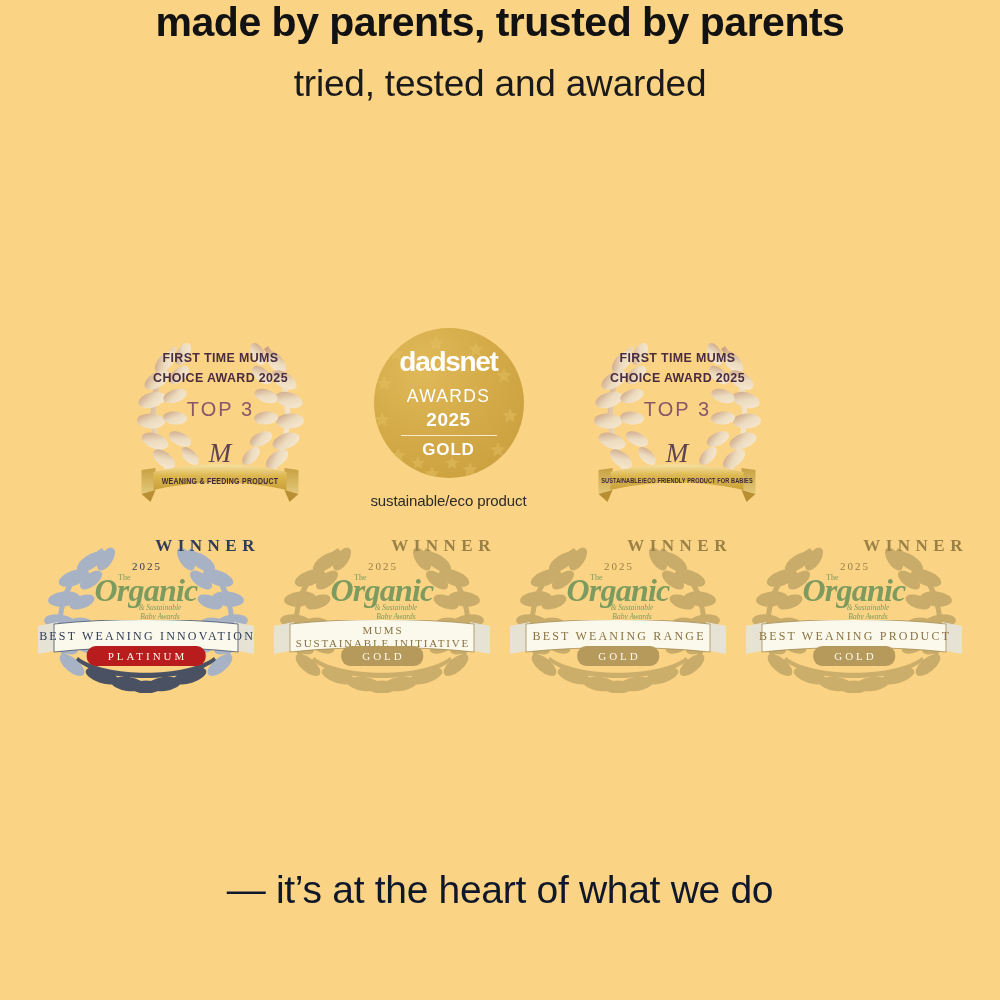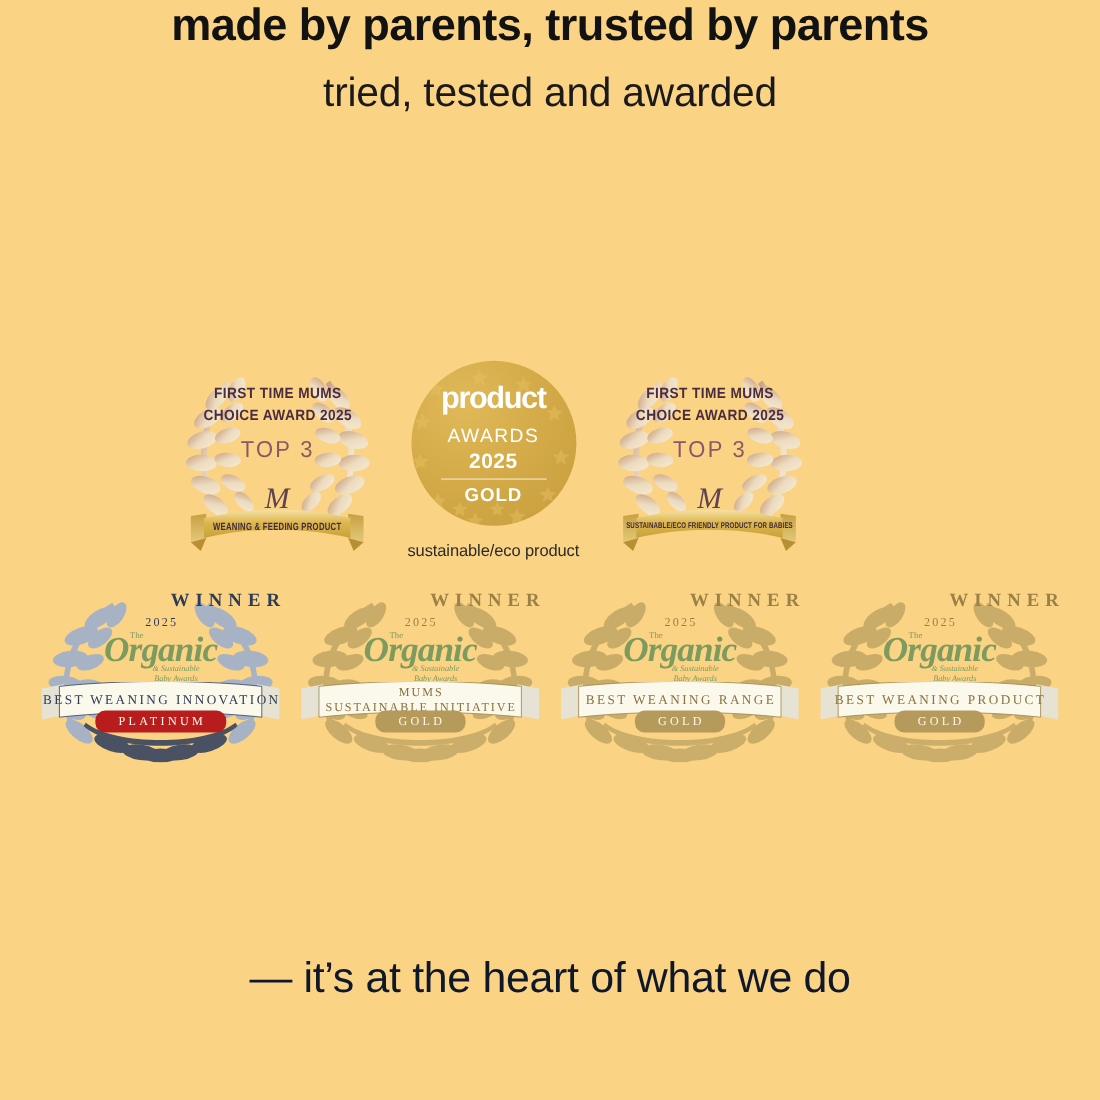--- a/index.html
+++ b/index.html
@@ -27,20 +27,21 @@
     font-weight:400;
     color:#1a1a1a;
     letter-spacing:-0.2px;
   }
 
   
   .top-row {
     position:absolute;
     top:318px; left:0; width:897px;
     display:flex; justify-content:center; align-items:flex-start;
+    gap:32px;
   }
 
   
   .ftm-badge { position:relative; width:215px; height:190px; }
   .ftm-wreath { position:absolute; inset:0; }
   .ftm-text { position:absolute; top:30px; left:0; width:100%; text-align:center; }
   .ftm-l1, .ftm-l2 {
     font-size:13.5px; font-weight:bold; color:#4a2c40;
     letter-spacing:0.4px; line-height:1.5;
     transform:scaleX(0.92);
@@ -250,21 +251,21 @@
           <path d="M96 134 l2.2 5 5.4.5 -4.1 3.6 1.2 5.3 -4.7-2.8 -4.7 2.8 1.2-5.3 -4.1-3.6 5.4-.5z"></path>
           <path d="M58 138 l2.2 5 5.4.5 -4.1 3.6 1.2 5.3 -4.7-2.8 -4.7 2.8 1.2-5.3 -4.1-3.6 5.4-.5z"></path>
           <path d="M24 120 l2.2 5 5.4.5 -4.1 3.6 1.2 5.3 -4.7-2.8 -4.7 2.8 1.2-5.3 -4.1-3.6 5.4-.5z"></path>
           <path d="M8 84 l2.2 5 5.4.5 -4.1 3.6 1.2 5.3 -4.7-2.8 -4.7 2.8 1.2-5.3 -4.1-3.6 5.4-.5z"></path>
           <path d="M10 48 l2.2 5 5.4.5 -4.1 3.6 1.2 5.3 -4.7-2.8 -4.7 2.8 1.2-5.3 -4.1-3.6 5.4-.5z"></path>
           <path d="M44 128 l2 4.5 4.9.4 -3.7 3.3 1.1 4.8 -4.3-2.5 -4.3 2.5 1.1-4.8 -3.7-3.3 4.9-.4z"></path>
           <path d="M78 128 l2 4.5 4.9.4 -3.7 3.3 1.1 4.8 -4.3-2.5 -4.3 2.5 1.1-4.8 -3.7-3.3 4.9-.4z"></path>
         </g>
       </svg>
       <div class="dadsnet-inner">
-        <div class="dn-logo">product</div>
+        <div class="dn-logo">dadsnet</div>
         <div class="dn-awards">AWARDS</div>
         <div class="dn-year">2025</div>
         <div class="dn-rule"></div>
         <div class="dn-tier">GOLD</div>
       </div>
     </div>
     <div class="dadsnet-caption">sustainable/eco product</div>
   </div>
 
   <div class="ftm-badge">

